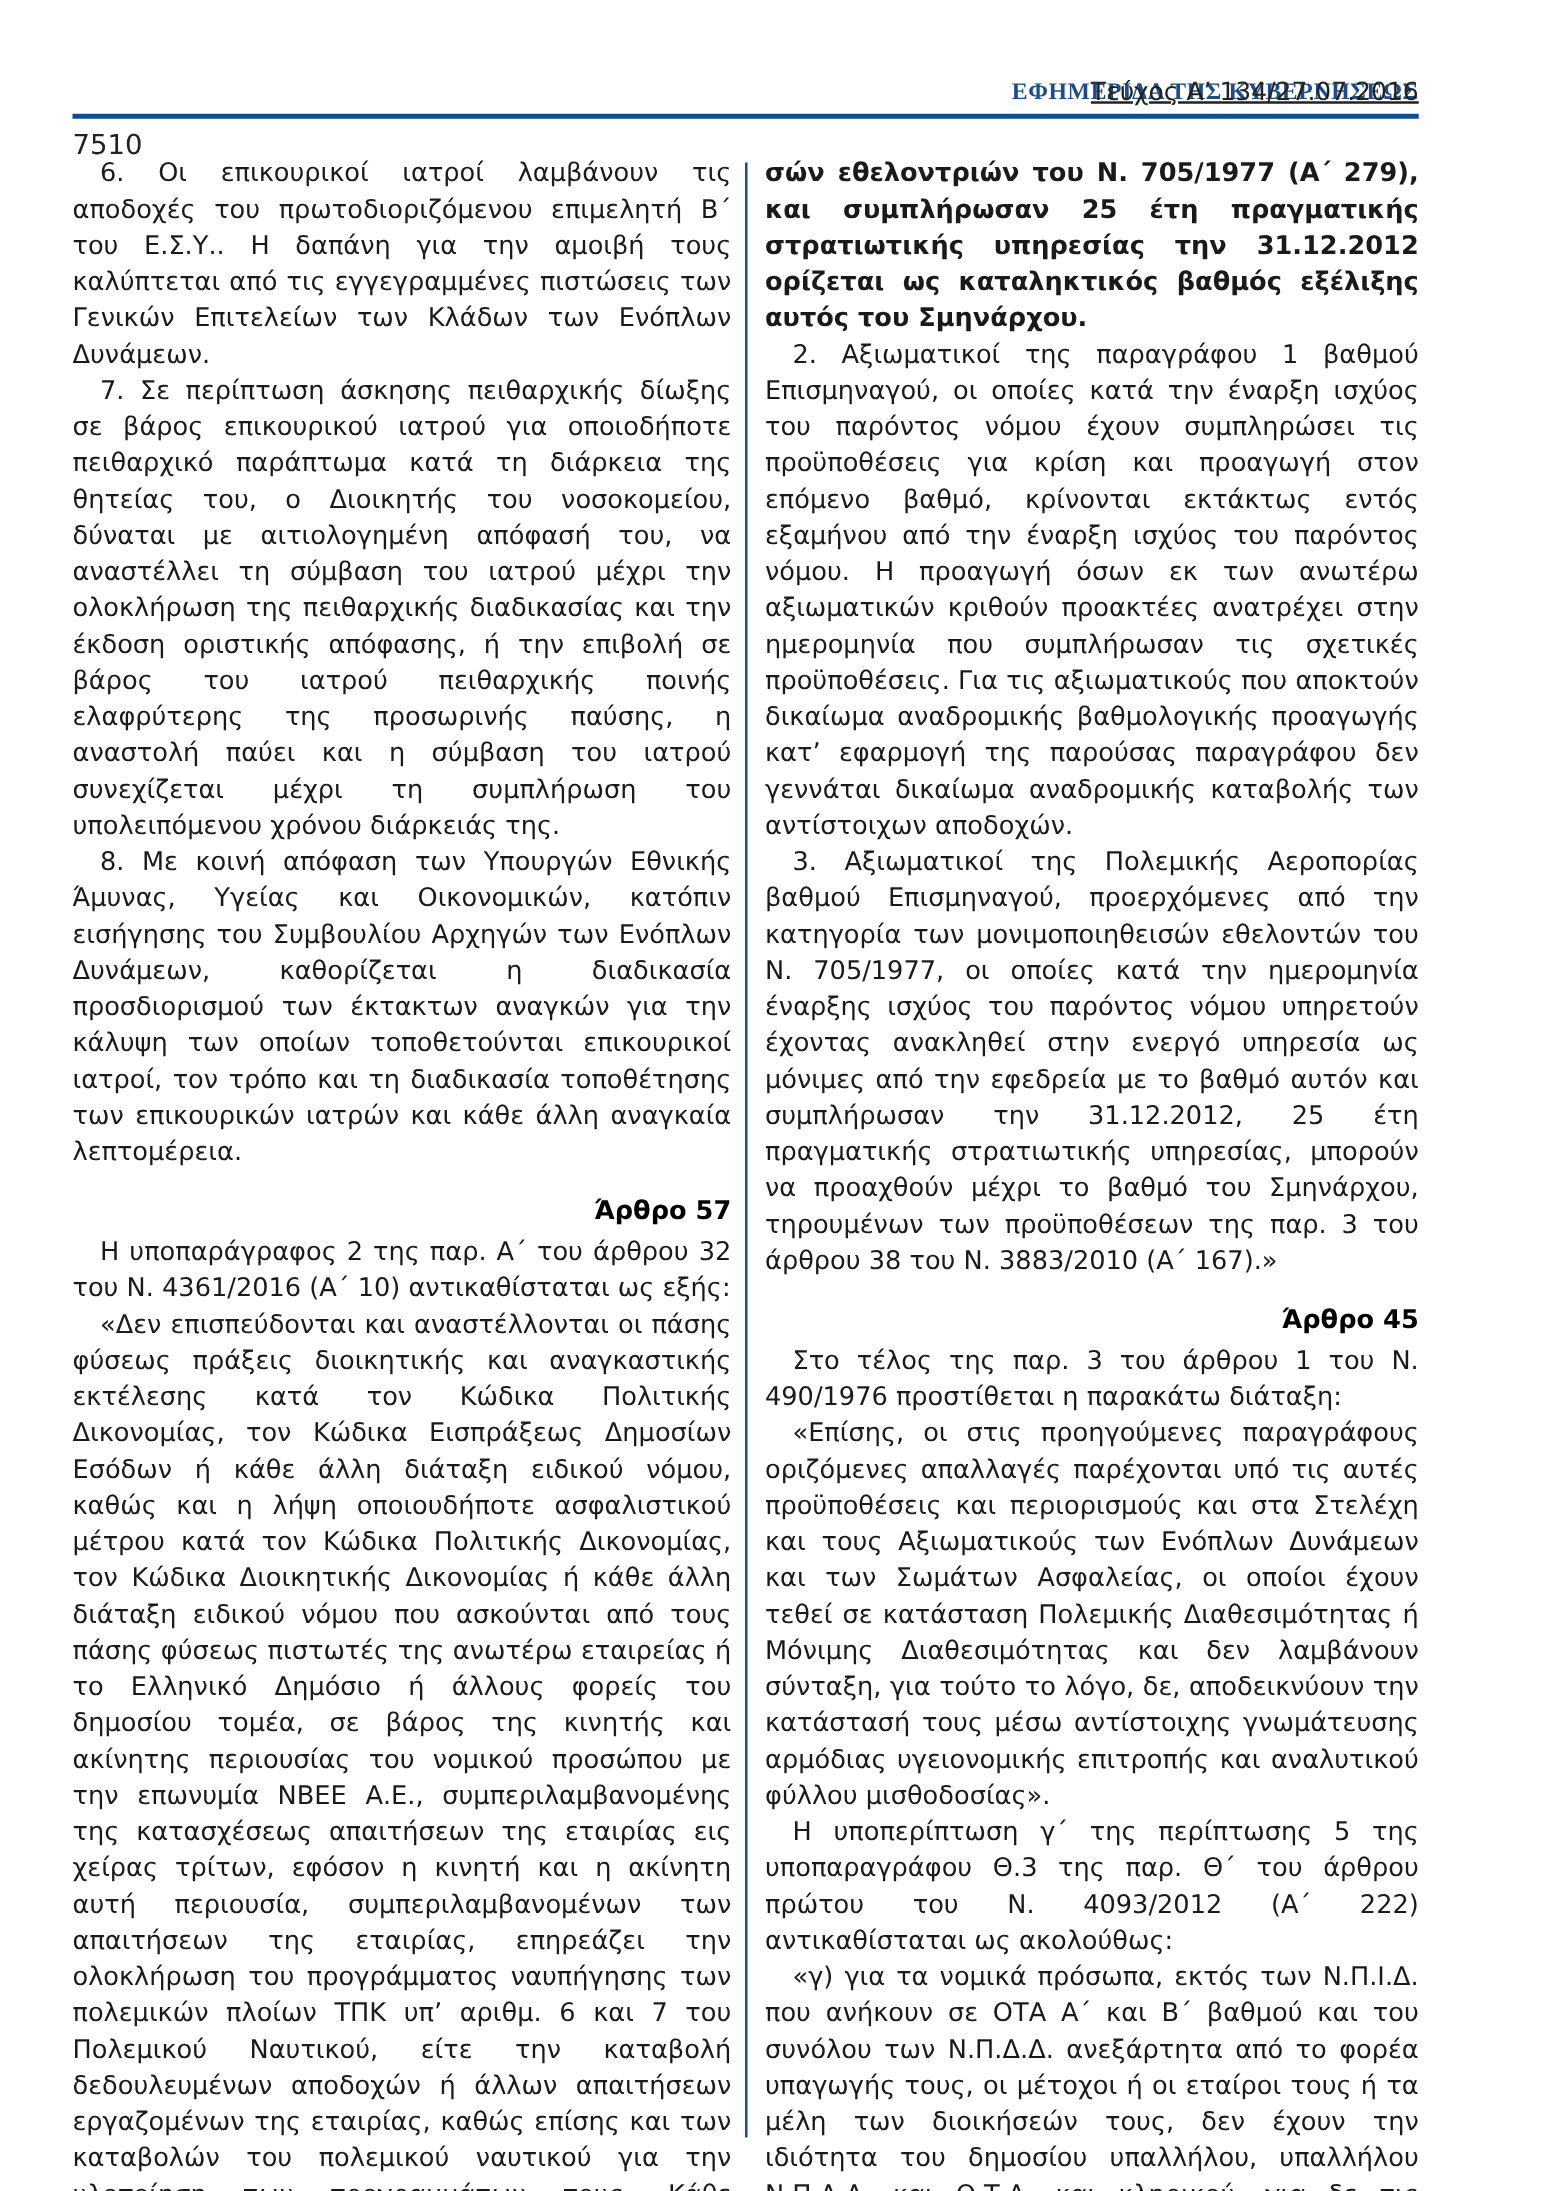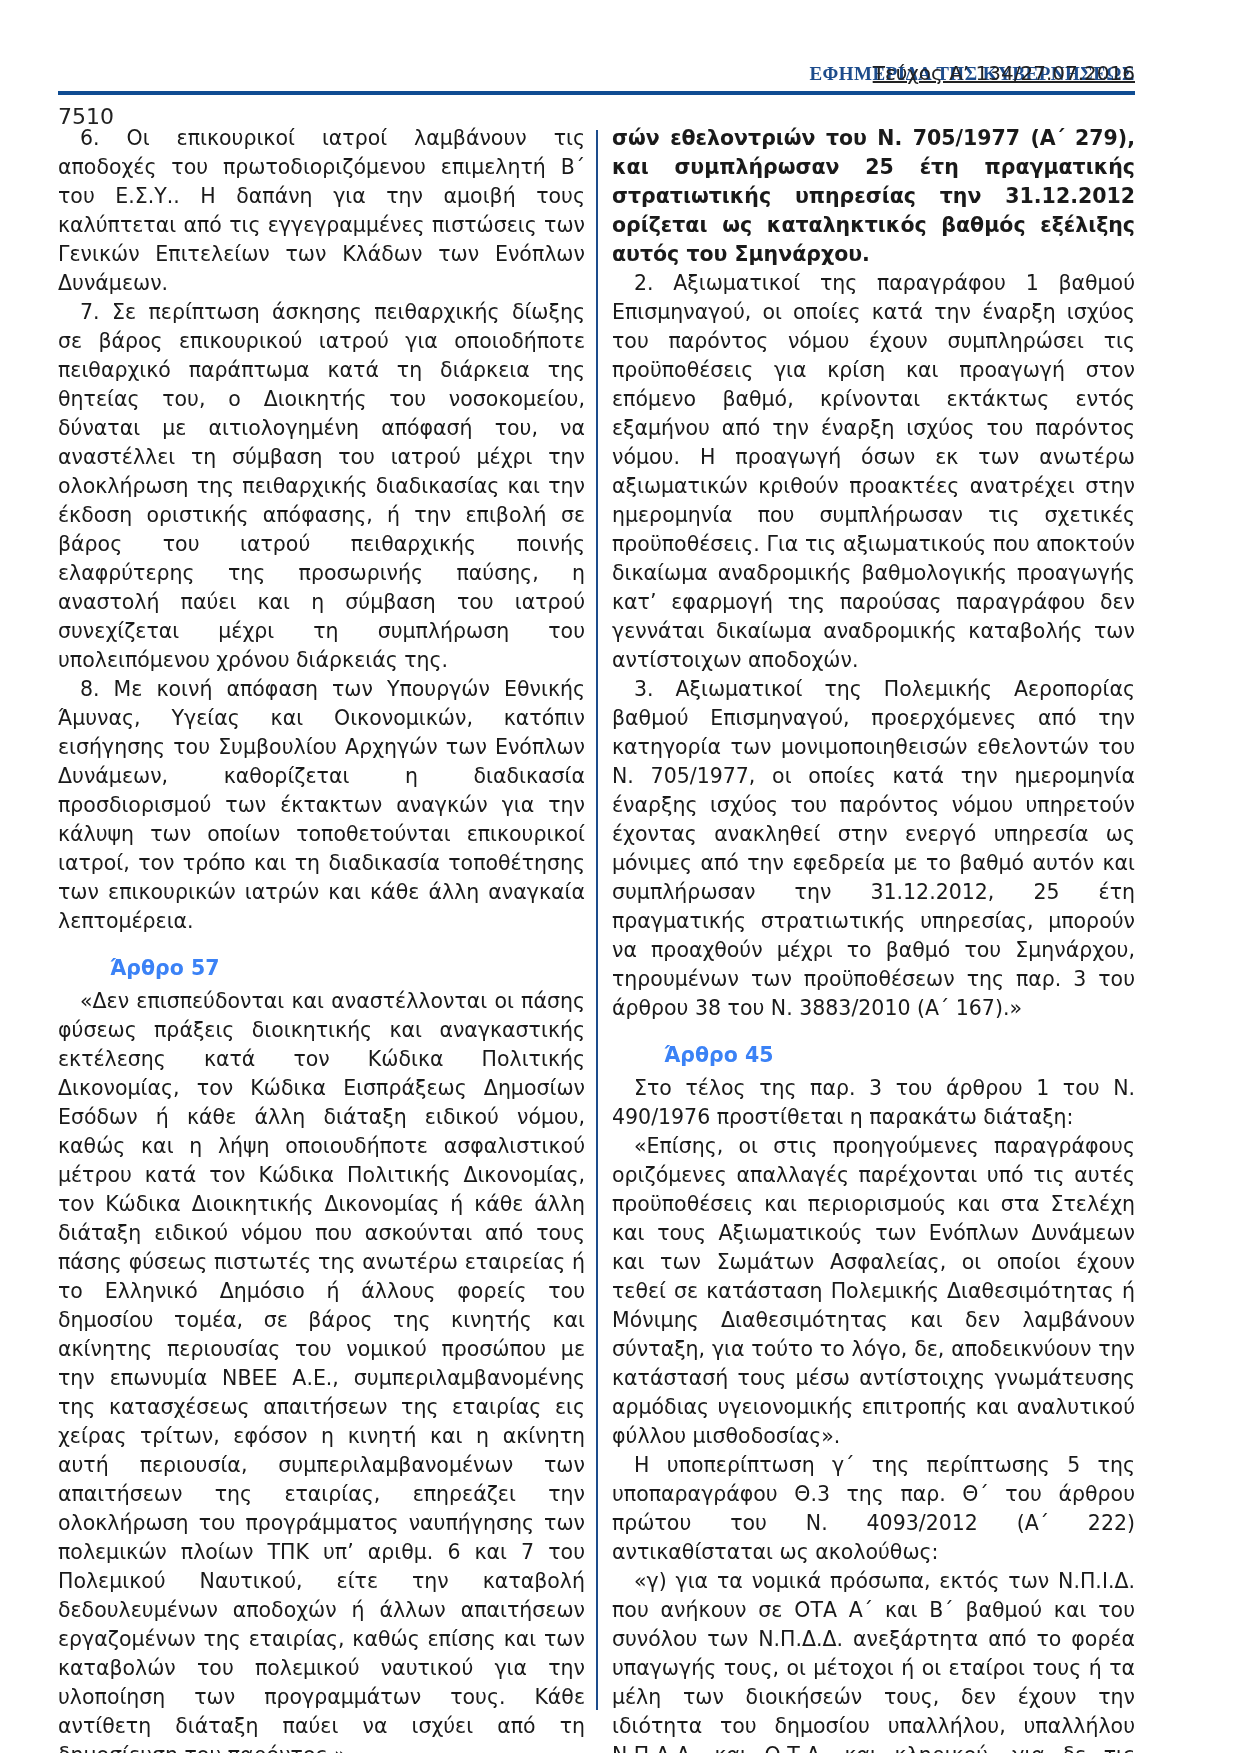--- a/index.html
+++ b/index.html
@@ -8,38 +8,39 @@
   .header .page-num { position: absolute; left: 0; top: 0; font: 22px/30px "DejaVu Sans", sans-serif; color: #222; margin-top: 44px; }
   .header .gazette-title { position: absolute; left: 0; right: 0; top: 2px; text-align: right; font: bold 19px/28px "Liberation Serif", serif; color: #1d4c8c; letter-spacing: 0.5px; }
   .header .issue { position: absolute; right: 0; top: 0; font: 20px/30px "DejaVu Sans", sans-serif; color: #222; text-decoration: underline; }
   .rule { position: absolute; left: 58px; top: 91px; width: 1077px; height: 4px; background: #0f4c92; }
   .col-divider { position: absolute; left: 596px; top: 130px; width: 2px; height: 1580px; background: #1d4c8c; }
   .col { position: absolute; top: 124px; font: 20.5px/29px "DejaVu Sans", sans-serif; color: #1a1a1a; }
   .col.left { left: 58px; width: 527px; }
   .col.right { left: 612px; width: 523px; }
   .col p { margin: 0; text-align: justify; text-indent: 22px; hyphens: manual; }
   .col p.cont { text-indent: 0; font-weight: bold; }
-  .art-head { margin: 18px 0 4px 0; padding-left: 52px; font: bold 20.5px/29px "DejaVu Sans", sans-serif; color: #3b82f6; }
+  .art-head { margin: 18px 0 4px 0; padding-left: 52px; font: bold 20.5px/29px "DejaVu Sans", sans-serif; color: #000000; text-align: right; }
 </style>
 </head>
 <body>
 
 <div class="header">
   <span class="page-num">7510</span>
   <div class="gazette-title">ΕΦΗΜΕΡΙΔΑ ΤΗΣ ΚΥΒΕΡΝΗΣΕΩΣ</div>
   <span class="issue">Τεύχος Α’ 134/27.07.2016</span>
 </div>
 <div class="rule"></div>
 <div class="col-divider"></div>
 
 <div class="col left">
   <p>6. Οι επικουρικοί ιατροί λαμβάνουν τις αποδοχές του πρωτοδιοριζόμενου επιμελητή Β΄ του Ε.Σ.Υ.. Η δαπάνη για την αμοιβή τους καλύπτεται από τις εγγεγραμμένες πιστώσεις των Γενικών Επιτελείων των Κλάδων των Ενόπλων Δυνάμεων.</p>
   <p>7. Σε περίπτωση άσκησης πειθαρχικής δίωξης σε βάρος επικουρικού ιατρού για οποιοδήποτε πειθαρχικό παράπτωμα κατά τη διάρκεια της θητείας του, ο Διοικητής του νοσοκομείου, δύναται με αιτιολογημένη απόφασή του, να αναστέλλει τη σύμβαση του ιατρού μέχρι την ολοκλήρωση της πειθαρχικής διαδικασίας και την έκδοση οριστικής απόφασης, ή την επιβολή σε βάρος του ιατρού πειθαρχικής ποινής ελαφρύτερης της προσωρινής παύσης, η αναστολή παύει και η σύμβαση του ιατρού συνεχίζεται μέχρι τη συμπλήρωση του υπολειπόμενου χρόνου διάρκειάς της.</p>
   <p>8. Με κοινή απόφαση των Υπουργών Εθνικής Άμυνας, Υγείας και Οικονομικών, κατόπιν εισήγησης του Συμβουλίου Αρχηγών των Ενόπλων Δυνάμεων, καθορίζεται η διαδικασία προσδιορισμού των έκτακτων αναγκών για την κάλυψη των οποίων τοποθετούνται επικουρικοί ιατροί, τον τρόπο και τη διαδικασία τοποθέτησης των επικουρικών ιατρών και κάθε άλλη αναγκαία λεπτομέρεια.</p>
   <div class="art-head">Άρθρο 57</div>
+  <p>Η υποπαράγραφος 2 της παρ. Α΄ του άρθρου 32 του Ν. 4361/2016 (Α΄ 10) αντικαθίσταται ως εξής:</p>
   <p>«Δεν επισπεύδονται και αναστέλλονται οι πάσης φύσεως πράξεις διοικητικής και αναγκαστικής εκτέλεσης κατά τον Κώδικα Πολιτικής Δικονομίας, τον Κώδικα Εισπράξεως Δημοσίων Εσόδων ή κάθε άλλη διάταξη ειδικού νόμου, καθώς και η λήψη οποιουδήποτε ασφαλιστικού μέτρου κατά τον Κώδικα Πολιτικής Δικονομίας, τον Κώδικα Διοικητικής Δικονομίας ή κάθε άλλη διάταξη ειδικού νόμου που ασκούνται από τους πάσης φύσεως πιστωτές της ανωτέρω εταιρείας ή το Ελληνικό Δημόσιο ή άλλους φορείς του δημοσίου τομέα, σε βάρος της κινητής και ακίνητης περιουσίας του νομικού προσώπου με την επωνυμία ΝΒΕΕ Α.Ε., συμπεριλαμβανομένης της κατασχέσεως απαιτήσεων της εταιρίας εις χείρας τρίτων, εφόσον η κινητή και η ακίνητη αυτή περιουσία, συμπεριλαμβανομένων των απαιτήσεων της εταιρίας, επηρεάζει την ολοκλήρωση του προγράμματος ναυπήγησης των πολεμικών πλοίων ΤΠΚ υπ’ αριθμ. 6 και 7 του Πολεμικού Ναυτικού, είτε την καταβολή δεδουλευμένων αποδοχών ή άλλων απαιτήσεων εργαζομένων της εταιρίας, καθώς επίσης και των καταβολών του πολεμικού ναυτικού για την υλοποίηση των προγραμμάτων τους. Κάθε αντίθετη διάταξη παύει να ισχύει από τη δημοσίευση του παρόντος.»</p>
 
 </div>
 
 <div class="col right">
   <p class="cont">σών εθελοντριών του Ν. 705/1977 (Α΄ 279), και συμπλήρωσαν 25 έτη πραγματικής στρατιωτικής υπηρεσίας την 31.12.2012 ορίζεται ως καταληκτικός βαθμός εξέλιξης αυτός του Σμηνάρχου.</p>
   <p>2. Αξιωματικοί της παραγράφου 1 βαθμού Επισμηναγού, οι οποίες κατά την έναρξη ισχύος του παρόντος νόμου έχουν συμπληρώσει τις προϋποθέσεις για κρίση και προαγωγή στον επόμενο βαθμό, κρίνονται εκτάκτως εντός εξαμήνου από την έναρξη ισχύος του παρόντος νόμου. Η προαγωγή όσων εκ των ανωτέρω αξιωματικών κριθούν προακτέες ανατρέχει στην ημερομηνία που συμπλήρωσαν τις σχετικές προϋποθέσεις. Για τις αξιωματικούς που αποκτούν δικαίωμα αναδρομικής βαθμολογικής προαγωγής κατ’ εφαρμογή της παρούσας παραγράφου δεν γεννάται δικαίωμα αναδρομικής καταβολής των αντίστοιχων αποδοχών.</p>
   <p>3. Αξιωματικοί της Πολεμικής Αεροπορίας βαθμού Επισμηναγού, προερχόμενες από την κατηγορία των μονιμοποιηθεισών εθελοντών του Ν. 705/1977, οι οποίες κατά την ημερομηνία έναρξης ισχύος του παρόντος νόμου υπηρετούν έχοντας ανακληθεί στην ενεργό υπηρεσία ως μόνιμες από την εφεδρεία με το βαθμό αυτόν και συμπλήρωσαν την 31.12.2012, 25 έτη πραγματικής στρατιωτικής υπηρεσίας, μπορούν να προαχθούν μέχρι το βαθμό του Σμηνάρχου, τηρουμένων των προϋποθέσεων της παρ. 3 του άρθρου 38 του Ν. 3883/2010 (Α΄ 167).»</p>
   <div class="art-head">Άρθρο 45</div>
   <p>Στο τέλος της παρ. 3 του άρθρου 1 του Ν. 490/1976 προστίθεται η παρακάτω διάταξη:</p>

